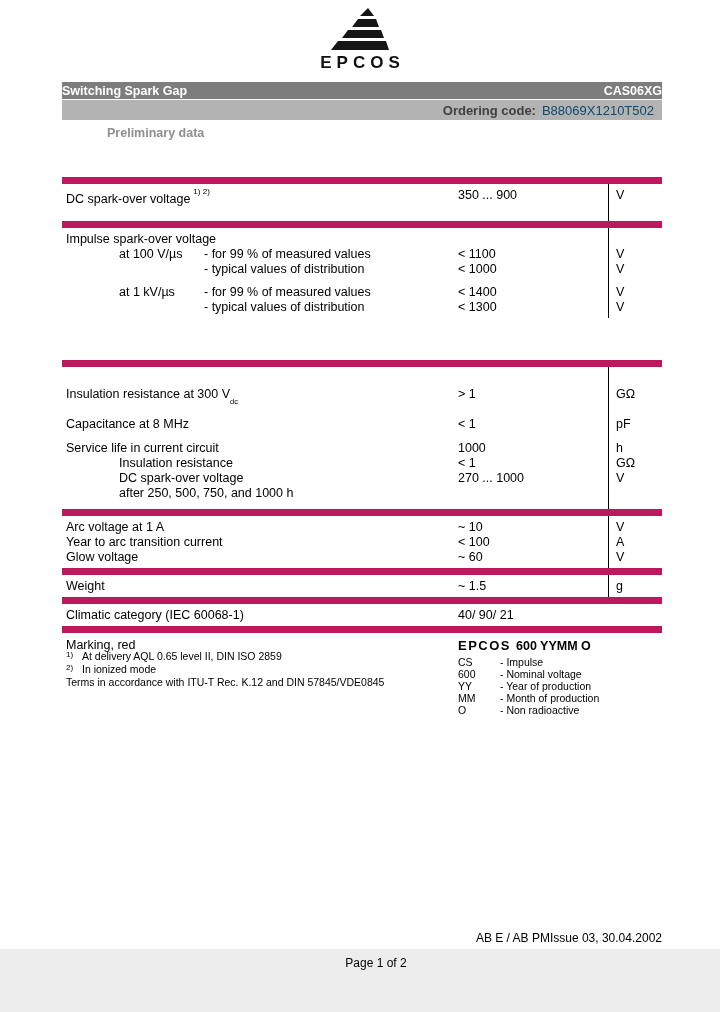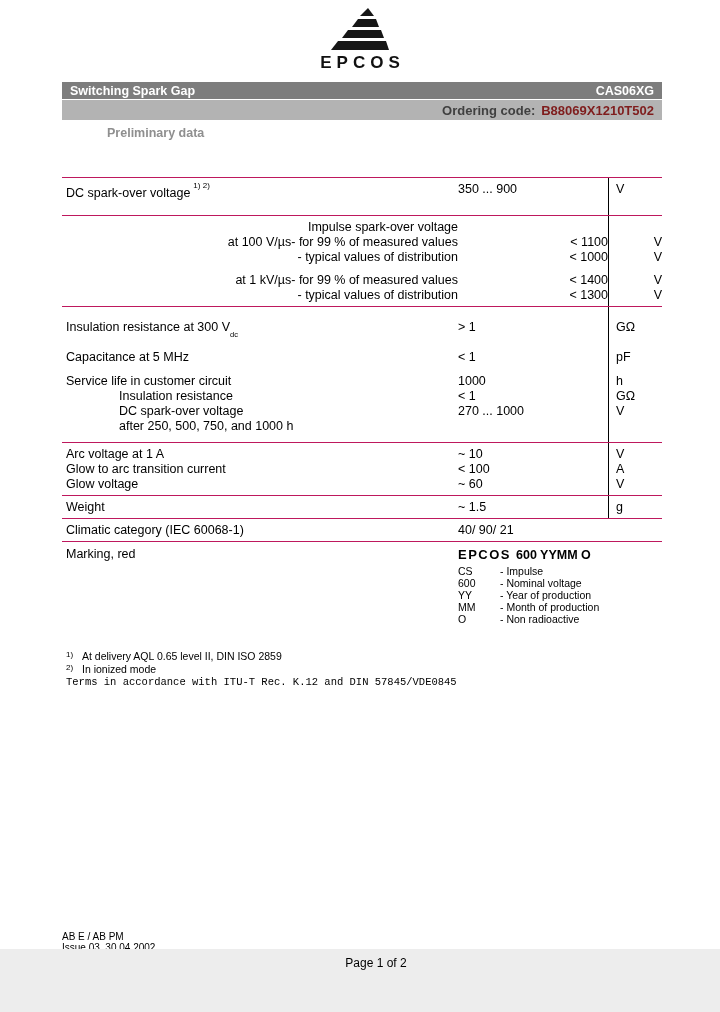--- a/index.html
+++ b/index.html
@@ -14,66 +14,66 @@
 
   
   .logo-wrap { position:absolute; top:8px; left:0; width:720px; text-align:center; }
   .logo-wrap svg { display:block; margin:0 auto; }
   .brand-name { font-weight:bold; font-size:17px; letter-spacing:5px; padding-left:5px; margin-top:2px; color:#111; }
 
   
   .bar1 {
     position:absolute; top:82px; left:62px; width:600px; height:17px;
     background:var(--title-bar,#7d7d7d); color:#fff; font-weight:bold; font-size:12.5px;
-    display:flex; justify-content:space-between; align-items:center; padding:0 8px;
+    display:flex; justify-content:space-between; align-items:center; padding:0 0;
   }
   .bar2 {
     position:absolute; top:100px; left:62px; width:600px; height:20px;
     background:var(--ordering-bar,#b3b3b3);
     display:flex; justify-content:flex-end; align-items:center; font-size:13px; padding:0 8px;
   }
   .ord-label { color:#404040; font-weight:bold; margin-right:6px; }
-  .ord-code  { color:#7f1d1d; font-weight:bold; }
+  .ord-code  { color:#0c4a6e; font-weight:normal; }
 
   .prelim { position:absolute; top:126px; left:66px; font-size:12.5px; font-weight:bold; color:var(--preliminary,#8f8f8f);margin-left:41px; }
 
   
   .table { position:absolute; top:177px; left:62px; width:600px; font-size:12.5px; line-height:15px; }
-  .section { border-top:1px solid #be185d; position:relative; }
+  .section { border-top:7px solid #be185d; position:relative; }
   .vline::after { content:''; position:absolute; left:546px; top:0; bottom:0; width:1px; background:#000; }
   .row { display:flex; }
   .c-label { width:396px; padding-left:4px; }
   .c-val { width:150px; }
   .c-unit { width:54px; padding-left:8px; }
   .l1 { padding-left:57px; }
   .cond { display:inline-block; width:85px; }
   .s1 { padding:4px 0 14px; }
-  .s2 { padding:4px 0 3px;text-align:right; }
-  .s3 { padding:13px 0 8px; }
+  .s2 { padding:4px 0 3px; }
+  .s3 { padding:20px 0 8px;margin-top:42px; }
   .s4 { padding:4px 0 3px; }
   .s5, .s6, .s7 { padding:4px 0 3px; }
   .s8 { padding:5px 0 0; }
   .gap8 { height:8px; } .gap9 { height:9px; } .gap10 { height:10px; }
   sup.fnref { font-size:8px; position:relative; top:-4px; margin-left:3px; }
   sub.subsc { font-size:7.5px; position:relative; top:2px; }
 
   
   .mark-val { width:204px; }
   .mark-line { font-weight:bold; }
   .mark-brand { font-size:13px; letter-spacing:1.5px; }
   .mark-rest { margin-left:5px;margin-top:47px; }
   .legend { margin-top:2px; font-size:10.5px; line-height:12px; }
   .leg-code { display:inline-block; width:42px; }
 
   
   .footnotes { position:absolute; left:62px; top:650px; width:600px; font-size:10.5px; line-height:12.5px; padding-left:4px; }
   .fn-sup { font-size:8px; display:inline-block; width:16px; vertical-align:top; position:relative; top:-1px; }
-  .terms { margin-top:1px;font-family:Liberation Mono, monospace; }
-
-  .footer { position:absolute; top:931px; left:62px; width:600px; display:flex; justify-content:flex-end; font-size:10px;flex-direction:column; }
+  .terms { margin-top:1px; }
+
+  .footer { position:absolute; top:931px; left:62px; width:600px; display:flex; justify-content:flex-end; font-size:12px; }
   .bottom-strip { position:absolute; top:949px; left:0; width:720px; height:63px; background:#ededed; text-align:center;padding-left:32px; }
   .page-num { display:inline-block; margin-top:7px; font-size:12px; }
 </style>
 </head>
 <body>
 
 <div>
 
   <div class="logo-wrap">
     <svg width="58" height="43" viewBox="0 0 58 43">
@@ -137,27 +137,27 @@
     </div>
 
     <div class="section vline s3">
       <div class="row">
         <div class="c-label"><span>Insulation resistance at 300 V</span><sub class="subsc">dc</sub></div>
         <div class="c-val">&gt; 1</div>
         <div class="c-unit">GΩ</div>
       </div>
       <div class="gap10"></div>
       <div class="row">
-        <div class="c-label">Capacitance at 5 MHz</div>
+        <div class="c-label">Capacitance at 8 MHz</div>
         <div class="c-val">&lt; 1</div>
         <div class="c-unit">pF</div>
       </div>
       <div class="gap9"></div>
       <div class="row">
-        <div class="c-label">Service life in customer circuit</div>
+        <div class="c-label">Service life in current circuit</div>
         <div class="c-val">1000</div>
         <div class="c-unit">h</div>
       </div>
       <div class="row">
         <div class="c-val"></div>
         <div class="c-unit"></div>
       </div>
       <div class="row">
         <div class="c-label l1">Insulation resistance</div>
         <div class="c-val">&lt; 1</div>
@@ -175,21 +175,21 @@
       </div>
     </div>
 
     <div class="section vline s4">
       <div class="row">
         <div class="c-label">Arc voltage at 1 A</div>
         <div class="c-val">~ 10</div>
         <div class="c-unit">V</div>
       </div>
       <div class="row">
-        <div class="c-label">Glow to arc transition current</div>
+        <div class="c-label">Year to arc transition current</div>
         <div class="c-val">&lt; 100</div>
         <div class="c-unit">A</div>
       </div>
       <div class="row">
         <div class="c-label">Glow voltage</div>
         <div class="c-val">~ 60</div>
         <div class="c-unit">V</div>
       </div>
     </div>
 

